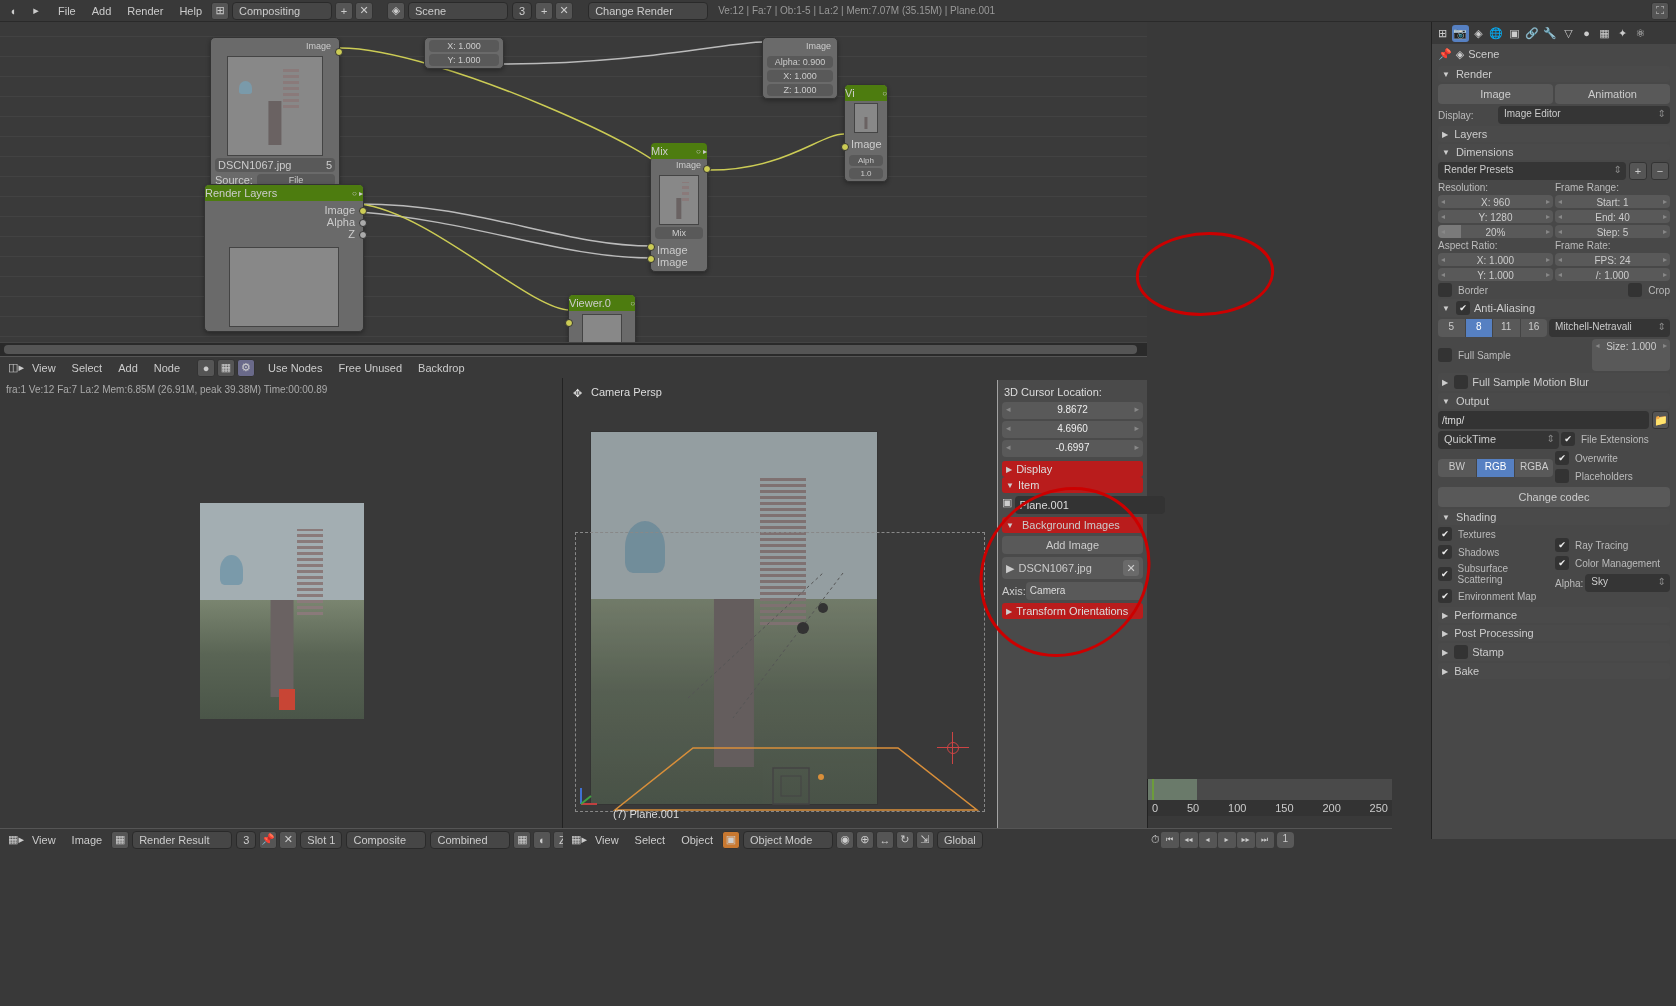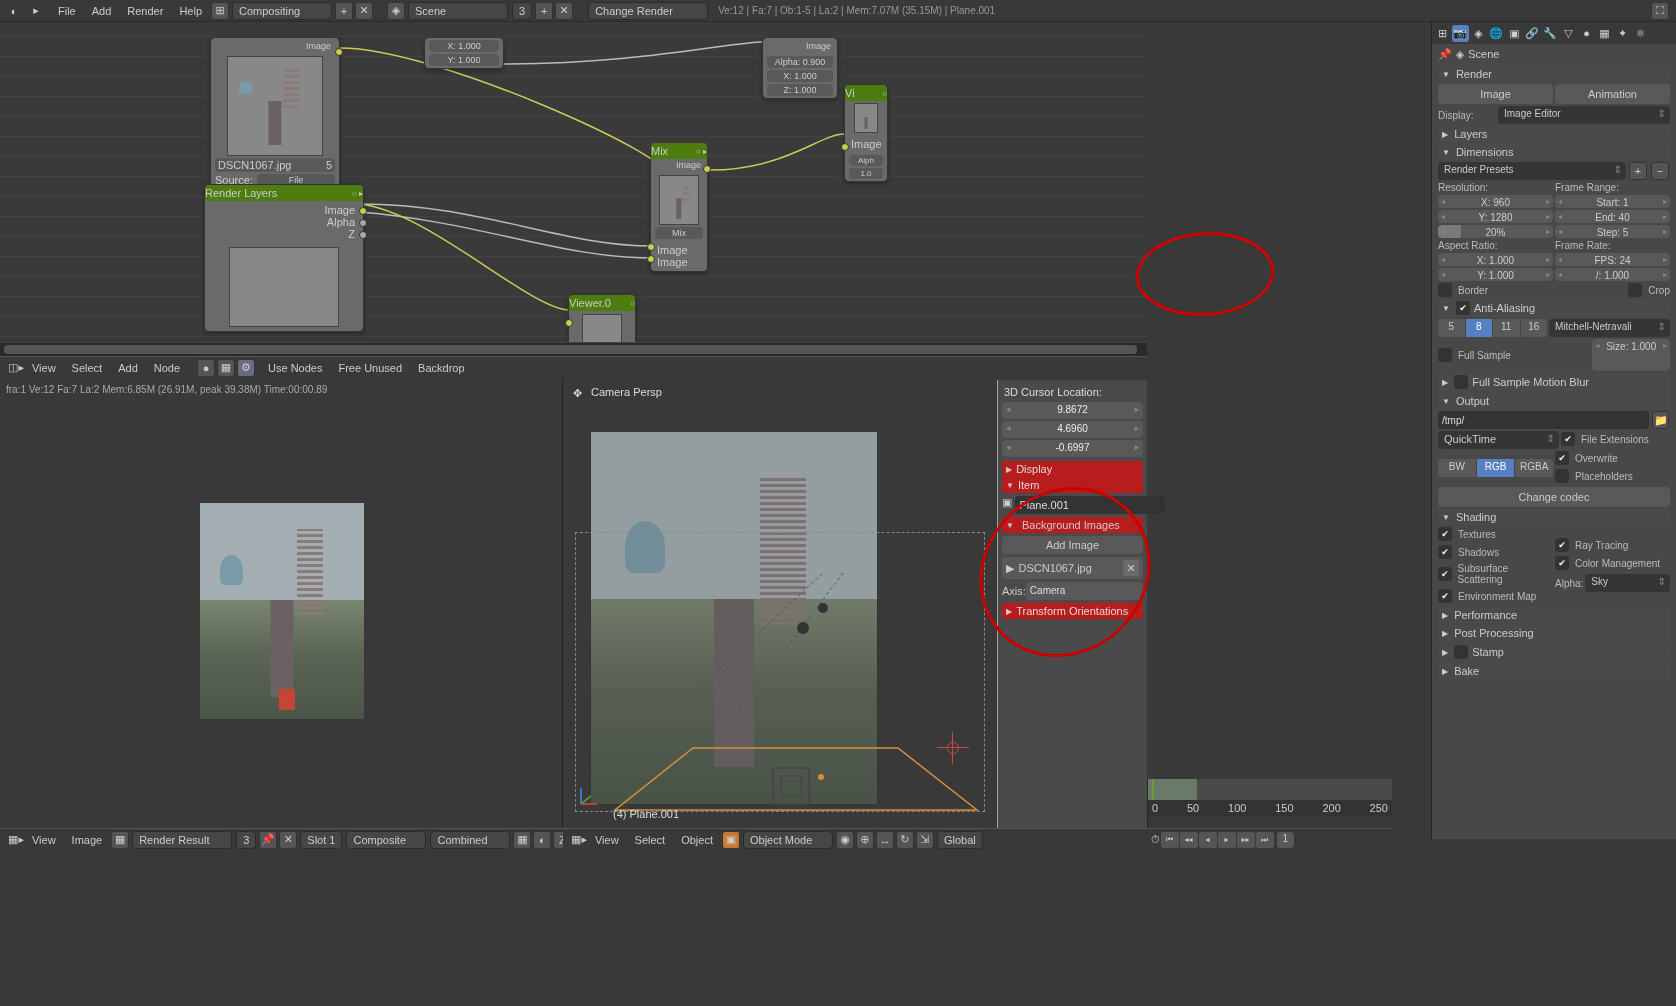--- a/index.html
+++ b/index.html
@@ -299,21 +299,21 @@
         <div class="circ"></div>
     </div>
 
     <div style="position:absolute;left:255px;top:396px;width:6px;height:6px;background:#d98f3a;border-radius:50%"></div>
 
     <svg style="position:absolute;left:14px;bottom:20px" width="24" height="24">
       <line x1="4" y1="20" x2="4" y2="4" stroke="#4070d0" stroke-width="2"></line>
       <line x1="4" y1="20" x2="20" y2="20" stroke="#c04040" stroke-width="2"></line>
       <line x1="4" y1="20" x2="14" y2="12" stroke="#40a040" stroke-width="2"></line>
     </svg>
-    <div class="footer-label">(4) Plane.001</div>
+    <div class="footer-label">(7) Plane.001</div>
   </div>
 
   <div class="npanel">
     <div style="margin-bottom:4px">
       <div style="color:#ddd;padding:2px">3D Cursor Location:</div>
       <div class="num-field">9.8672</div>
       <div class="num-field">4.6960</div>
       <div class="num-field">-0.6997</div>
     </div>
     <div class="panel-head collapsed">Display</div>

